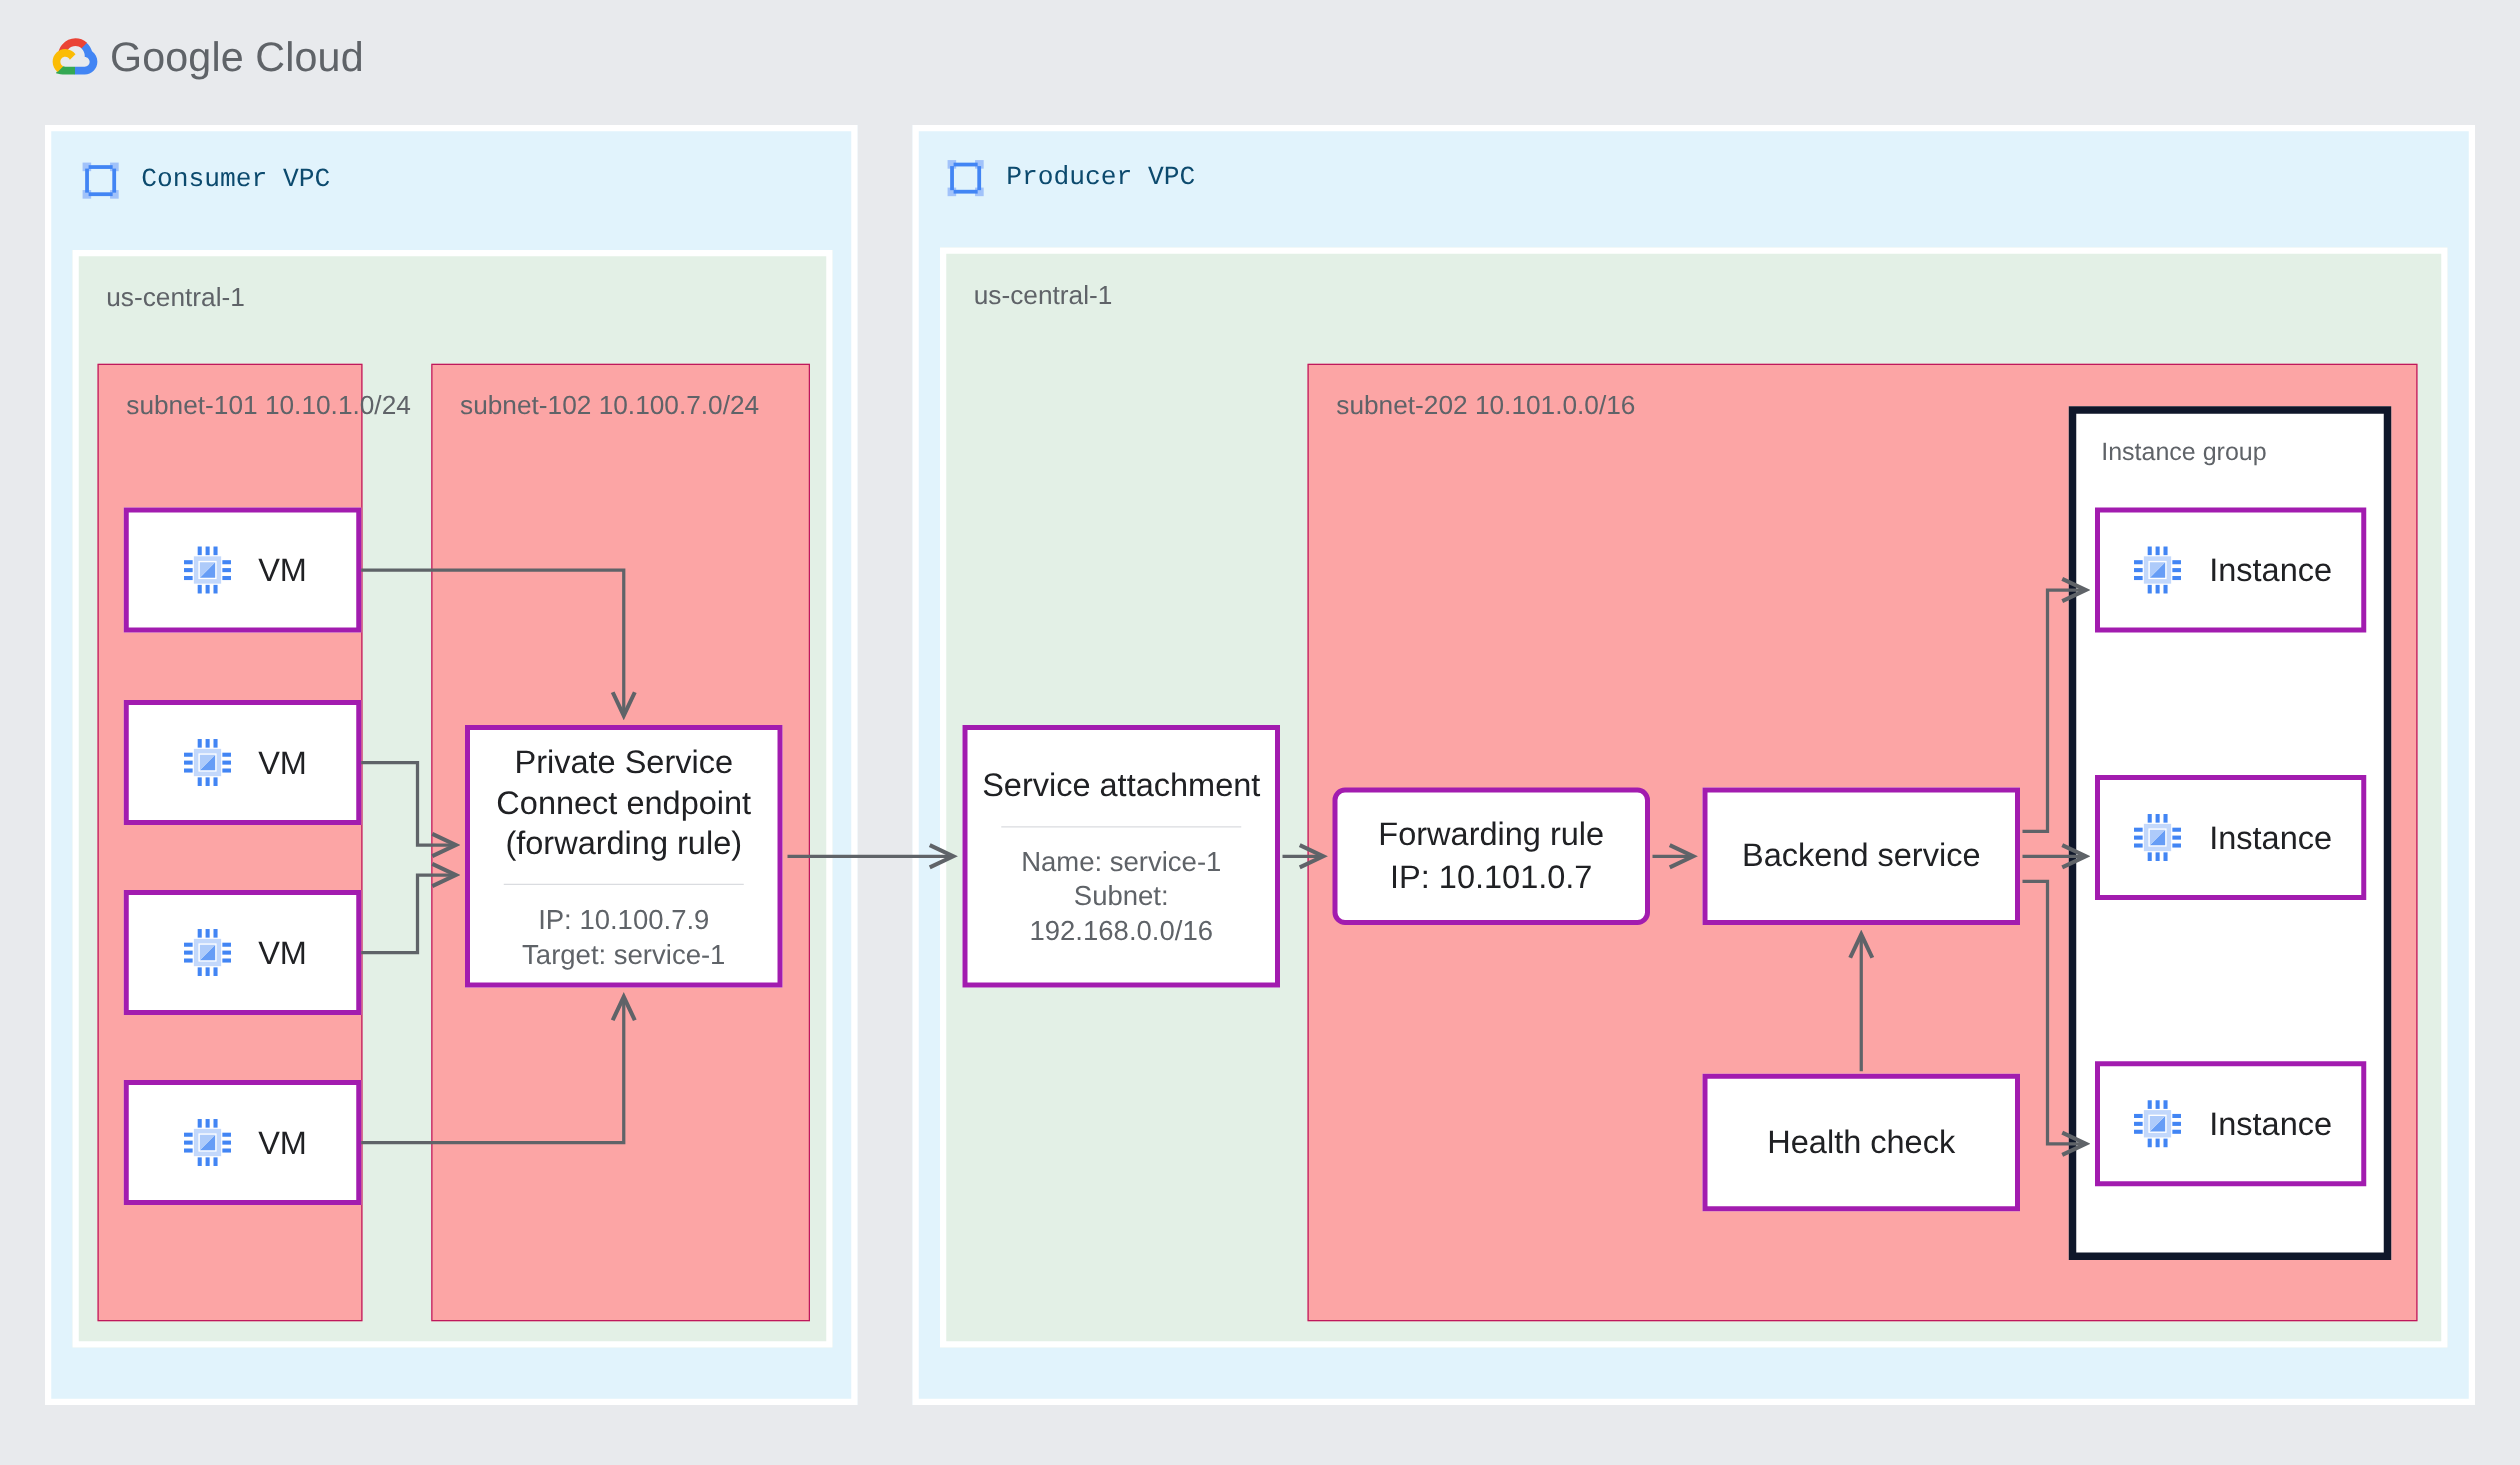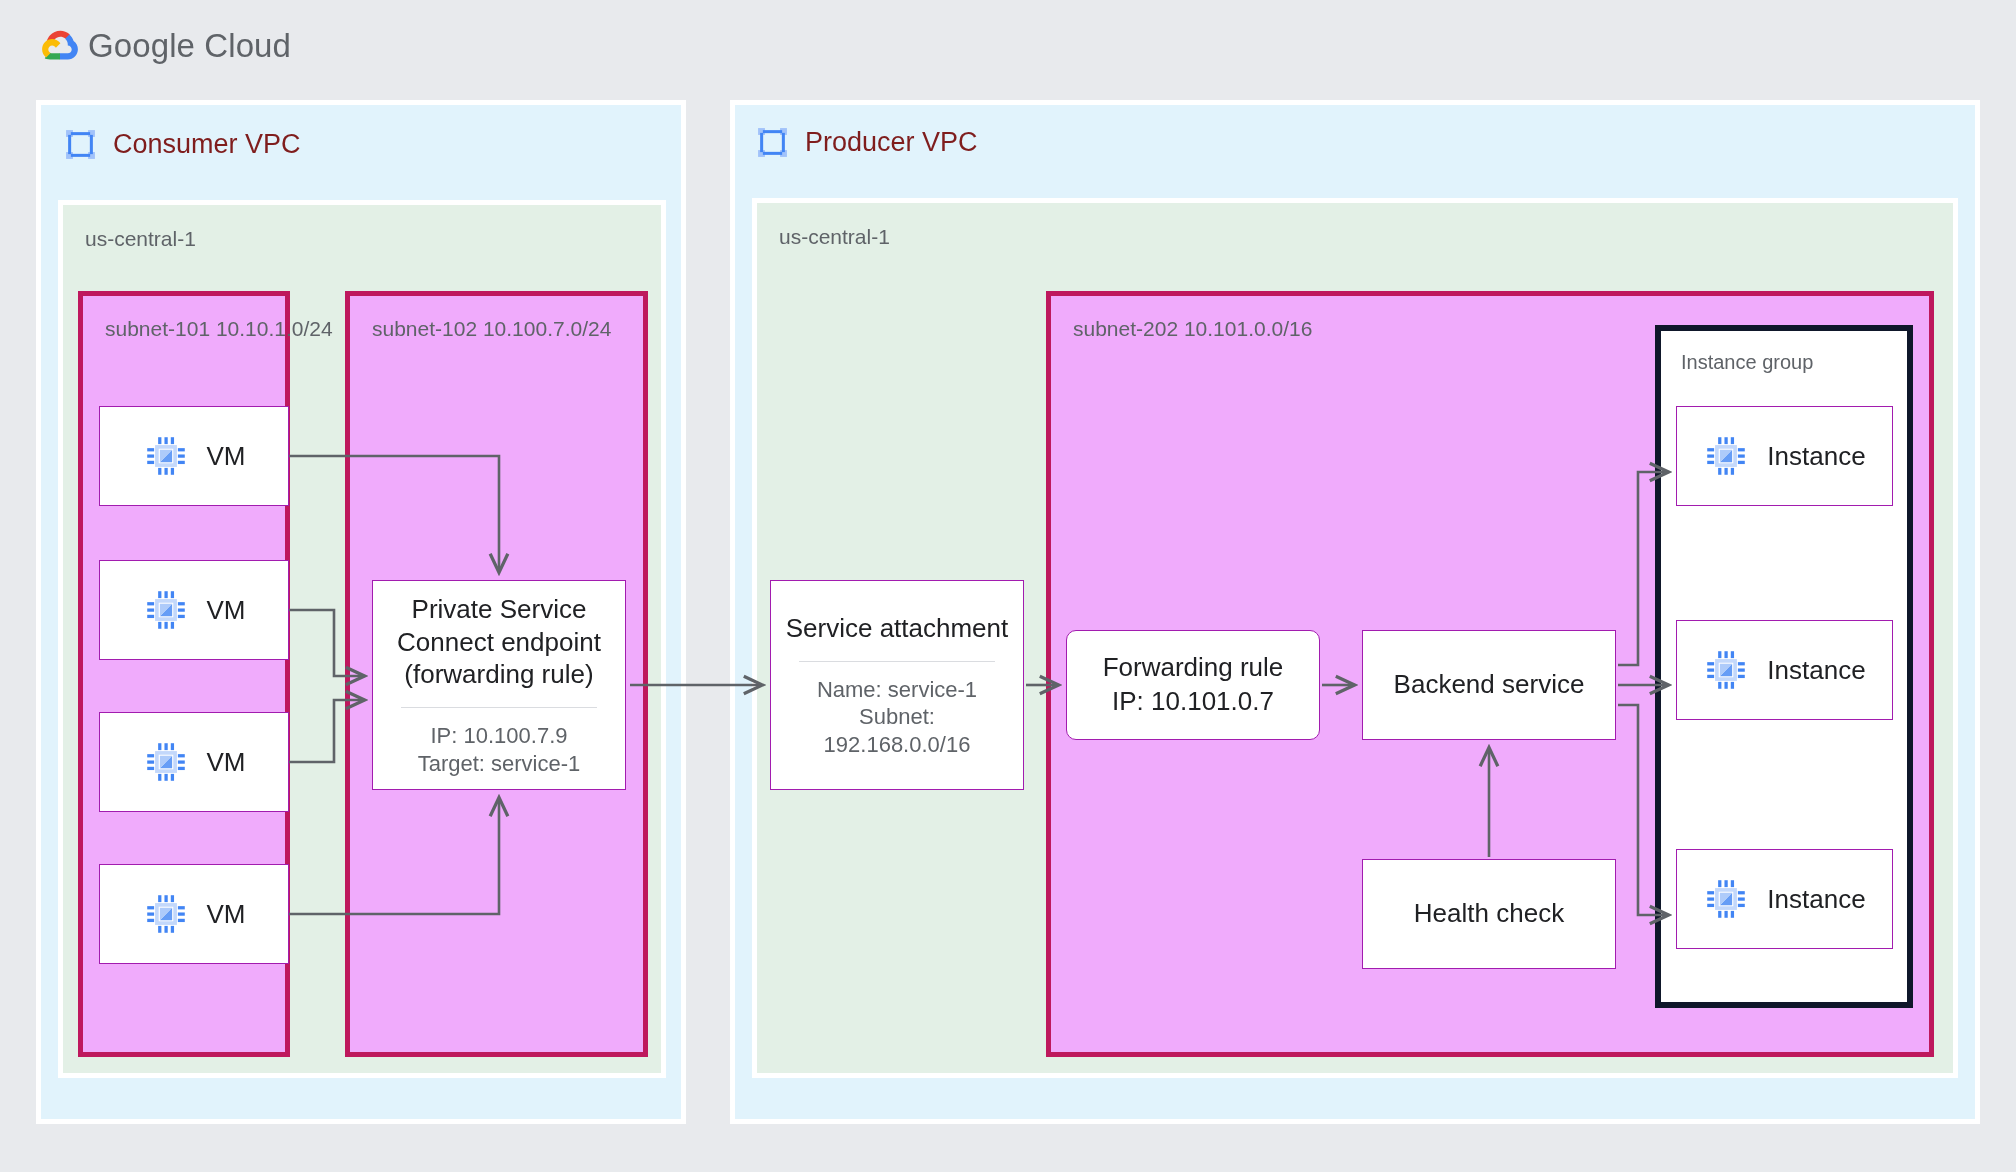--- a/index.html
+++ b/index.html
@@ -41,42 +41,43 @@
     border: 5px solid #ffffff;
     box-sizing: border-box;
   }
   .vpc-header {
     position: absolute;
     display: flex;
     align-items: center;
     gap: 16px;
   }
   .vpc-header .label {
-    font-size: 27px;
-    color: #7f1d1d;
-    white-space: nowrap;
+    font-size: 21px;
+    color: #0c4a6e;
+    white-space: nowrap;
+    font-family: Liberation Mono, monospace;
   }
   .region {
     position: absolute;
     background: #e3f0e6;
     border: 5px solid #ffffff;
     box-sizing: border-box;
   }
   .region > .region-label {
     position: absolute;
     left: 22px;
     top: 22px;
     font-size: 21px;
     color: #5f6368;
     white-space: nowrap;
   }
   .subnet {
     position: absolute;
-    background: #f0abfc;
-    border: 5px solid #be185d;
+    background: #fca5a5;
+    border: 1px solid #be185d;
     box-sizing: border-box;
     text-decoration: underline;
   }
   .subnet > .subnet-label {
     position: absolute;
     left: 22px;
     top: 20px;
     font-size: 21px;
     line-height: 1.22;
     color: #5f6368;
@@ -93,21 +94,21 @@
     left: 20px;
     top: 20px;
     font-size: 20px;
     color: #5f6368;
     white-space: nowrap;
   }
   
   .node {
     position: absolute;
     background: #ffffff;
-    border: 1px solid #a21caf;
+    border: 4px solid #a21caf;
     box-sizing: border-box;
     display: flex;
     align-items: center;
     justify-content: center;
   }
   .icon-node {
     gap: 18px;
   }
   .icon-node .node-text {
     font-size: 26px;

